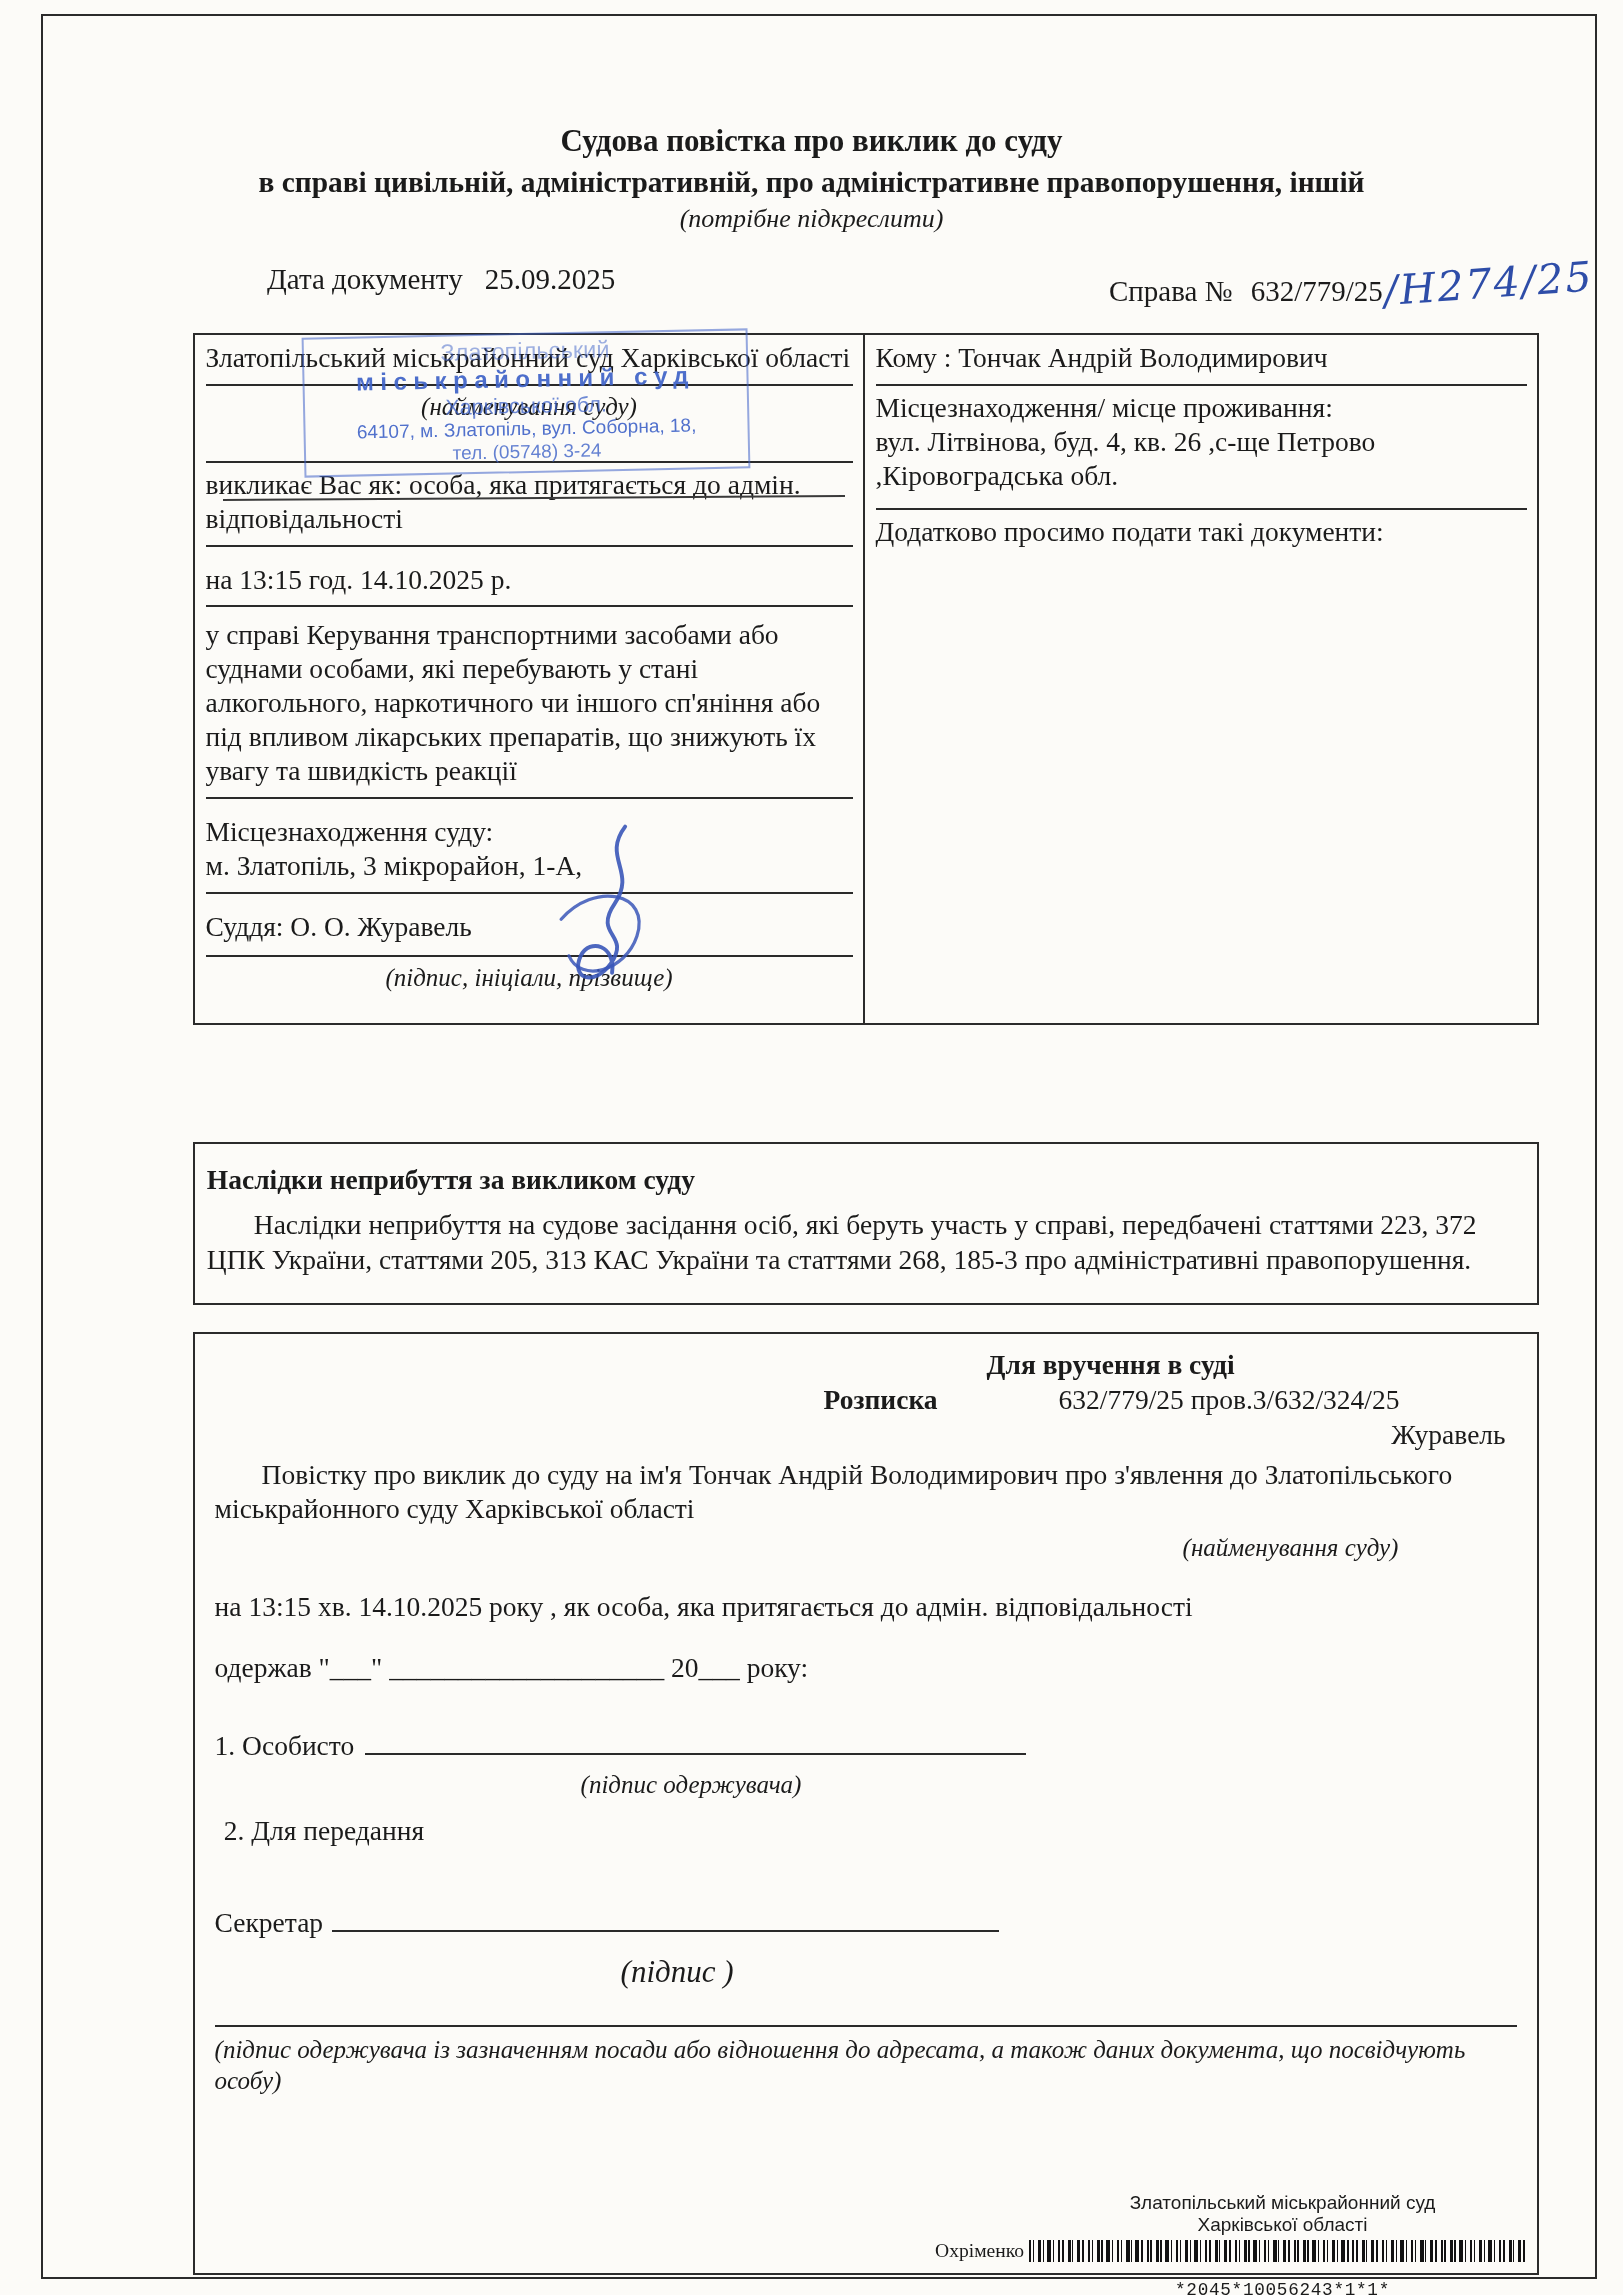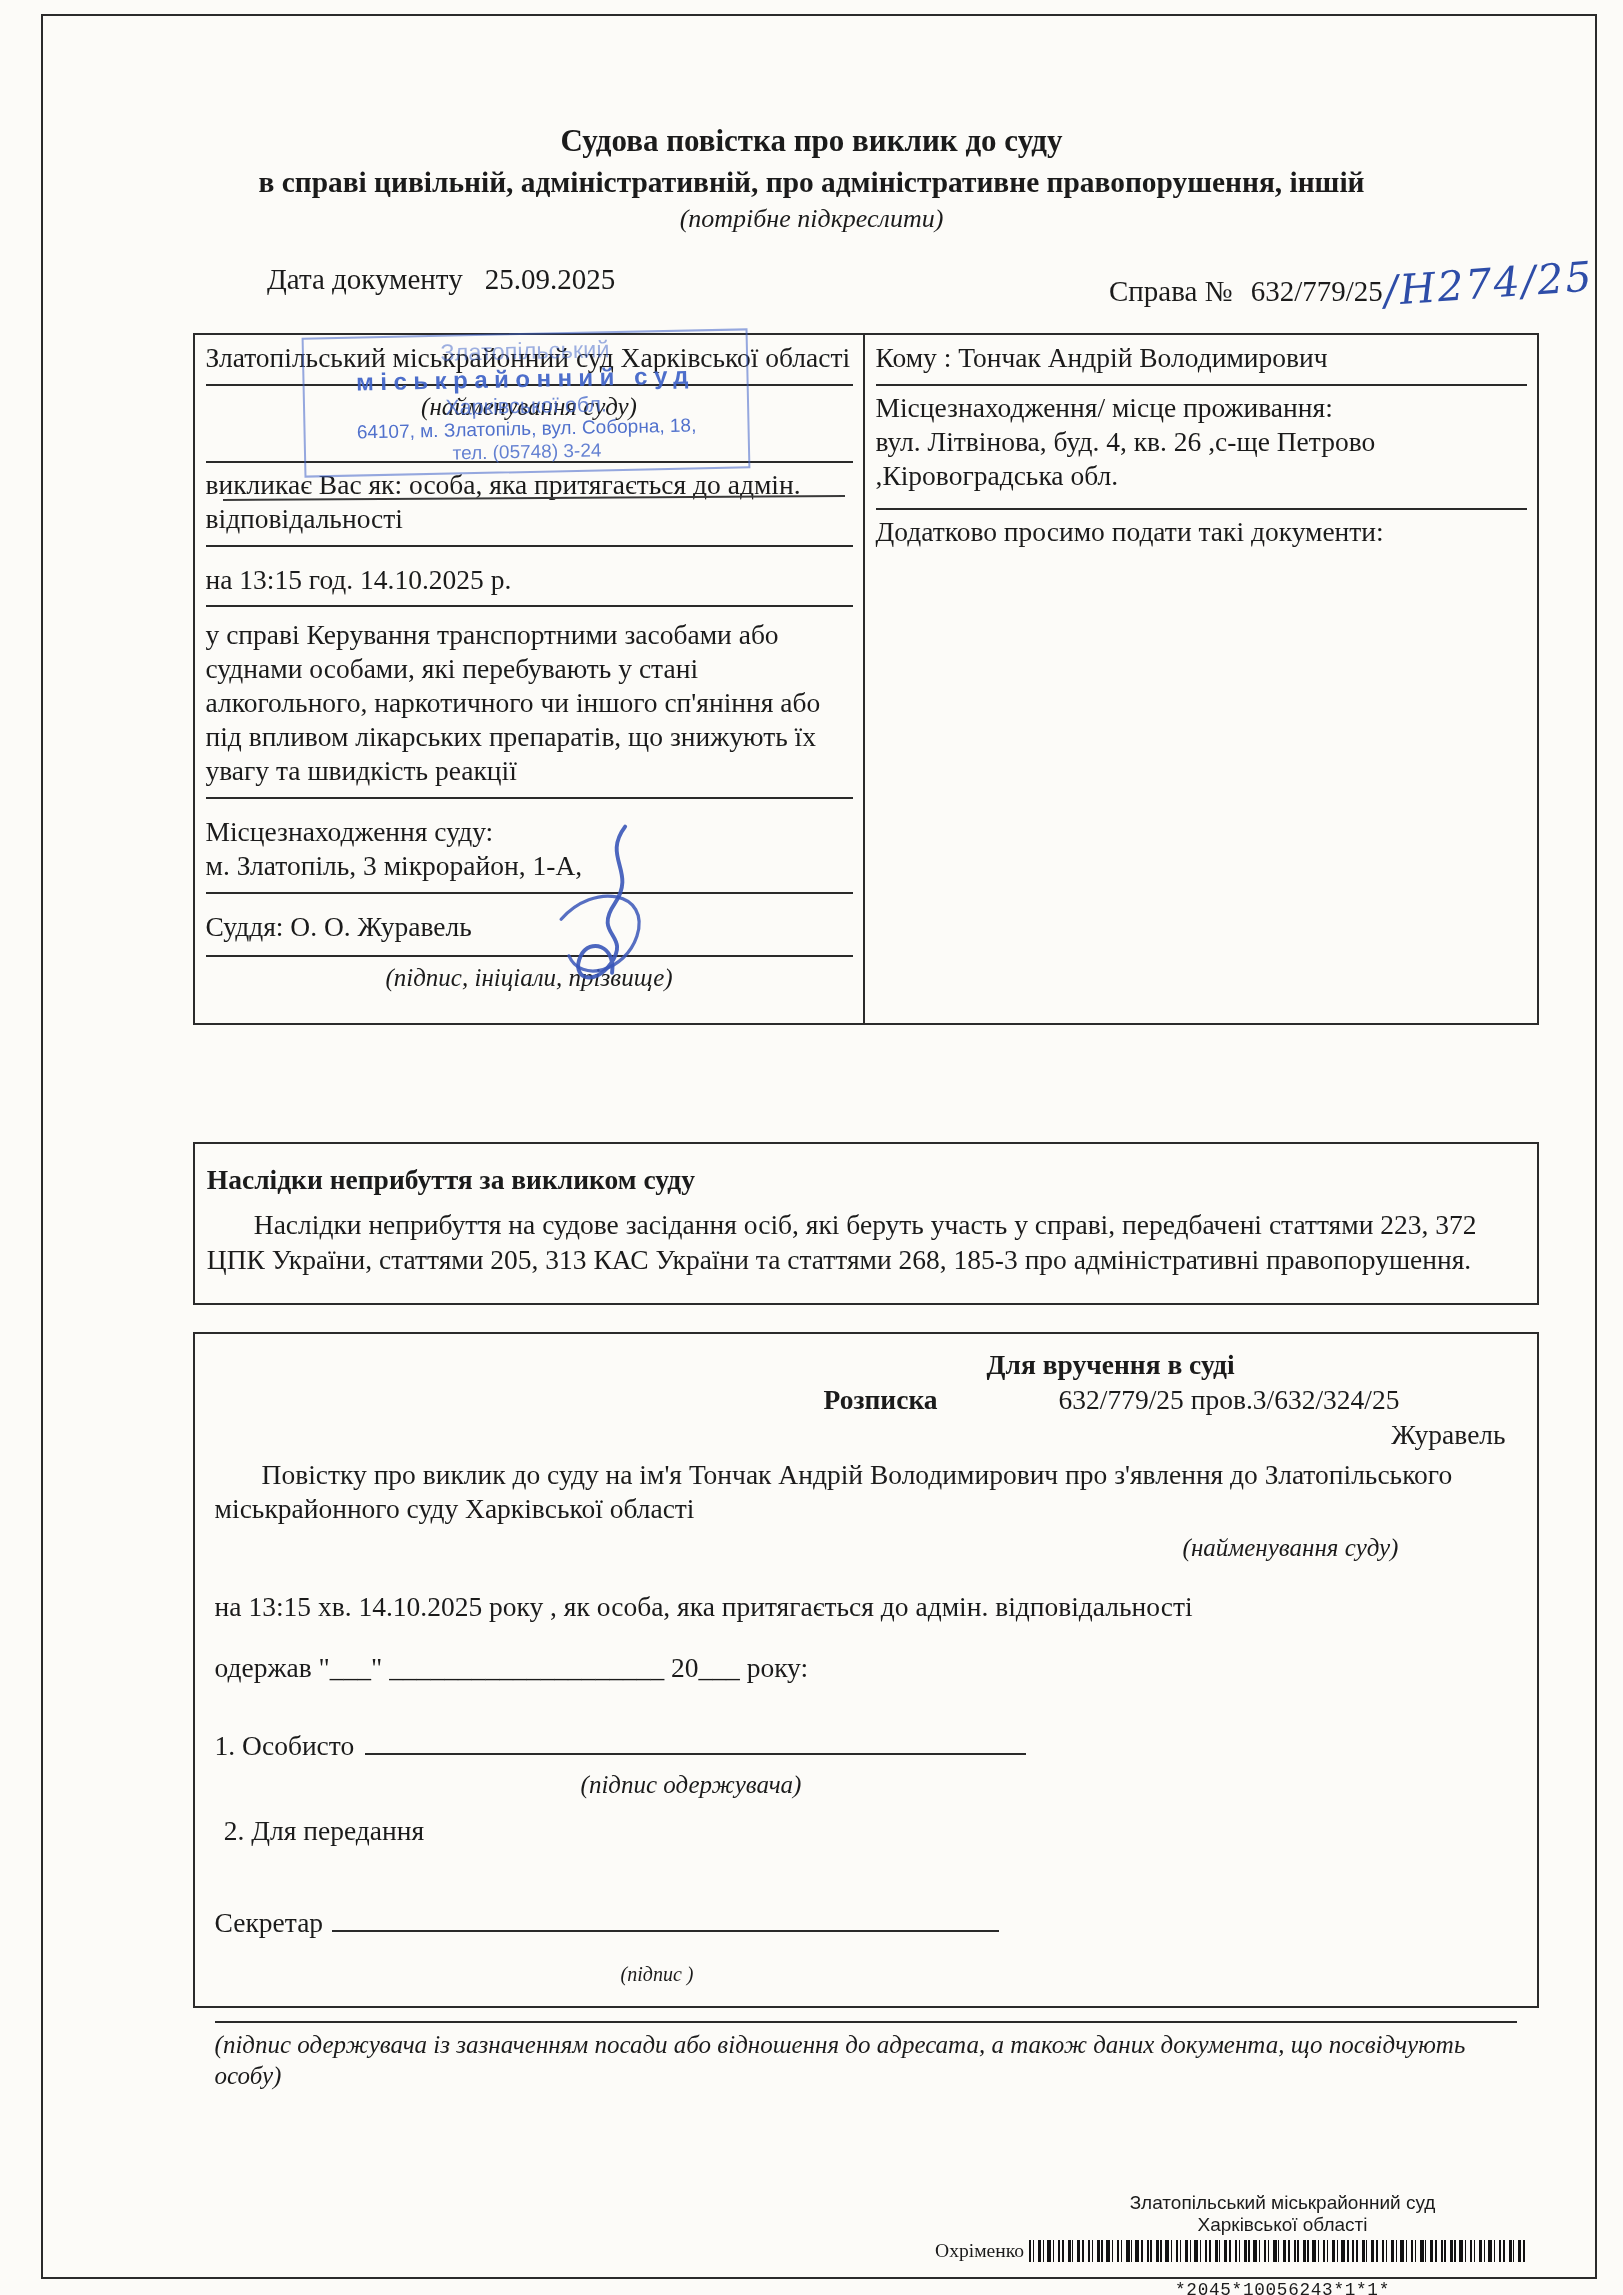--- a/index.html
+++ b/index.html
@@ -49,39 +49,39 @@
   .strike { position:absolute; left:27.5px; top:162px; width:622px; border-top:2px solid #3a3a3a;
             transform:rotate(-.35deg); z-index:2; }
 
   .signature { position:absolute; left:357px; top:486px; z-index:4; }
 
   .consequences { margin:117px 0 0 193px; width:1346px; min-height:163px;
                   border:2.6px solid #2b2b2b; padding:19.6px 11.8px 15.7px; font-size:27.5px; line-height:1.26; }
   .c-title { text-align:left; font-weight:bold; }
   .c-body  { margin-top:10.5px; text-indent:47px; }
 
-  .receipt { margin:27px 0 0 193px; width:1346px; height:676px; border:2.6px solid #2b2b2b;
+  .receipt { margin:27px 0 0 193px; width:1346px; height:943px; border:2.6px solid #2b2b2b;
              padding:14.4px 19.6px; font-size:27.5px; line-height:1.24; }
   .serve { font-weight:bold; margin-left:772px; }
   .r-titlerow { display:flex; margin-top:1.3px; }
   .r-title { font-weight:bold; margin-left:609px; }
   .r-ref { margin-left:121px; }
   .r-judge { text-align:right; margin-right:11.8px; }
   .r-body { text-indent:47px; margin-top:6.5px; }
   .r-courtcap { font-style:italic; font-size:25px; margin-left:968px; margin-top:5.2px; }
   .r-appear { margin-top:27px; }
   .r-received { margin-top:27.5px; }
   .r-personally { margin-top:42px; }
   .blank { display:inline-block; border-bottom:2px solid #2a2a2a; height:27.5px; vertical-align:baseline; }
   .blank-personally { width:661px; margin-left:10.5px; }
   .r-cap1 { font-style:italic; font-size:25px; margin-left:366px; margin-top:6.5px; }
   .r-transfer { margin-top:14px; padding-left:9.2px; }
   .r-secretary { margin-top:56px; }
   .blank-secretary { width:667px; margin-left:9.2px; }
-  .r-cap2 { font-style:italic; font-size:20px; margin-left:406px; margin-top:22px; }
+  .r-cap2 { font-style:italic; font-size:31px; margin-left:406px; margin-top:13px; }
   .r-rule { border-top:2px solid #2a2a2a; margin-top:34px; }
   .r-footnote { font-style:italic; font-size:25px; margin-top:6.5px; }
 
   .doc-footer { position:absolute; left:870px; top:2192px; width:707px;
                 font-family:"Liberation Sans", sans-serif; }
   .f-court { width:497px; margin-left:164px; text-align:center; font-size:19px; line-height:1.18; }
   .f-row { display:flex; align-items:center; margin-top:3.3px; }
   .f-op { font-size:19.6px; margin-left:65px; margin-right:5.2px; font-family:"Liberation Serif", serif; }
   .barcode { width:497px; height:22px;
     background:repeating-linear-gradient(90deg,

